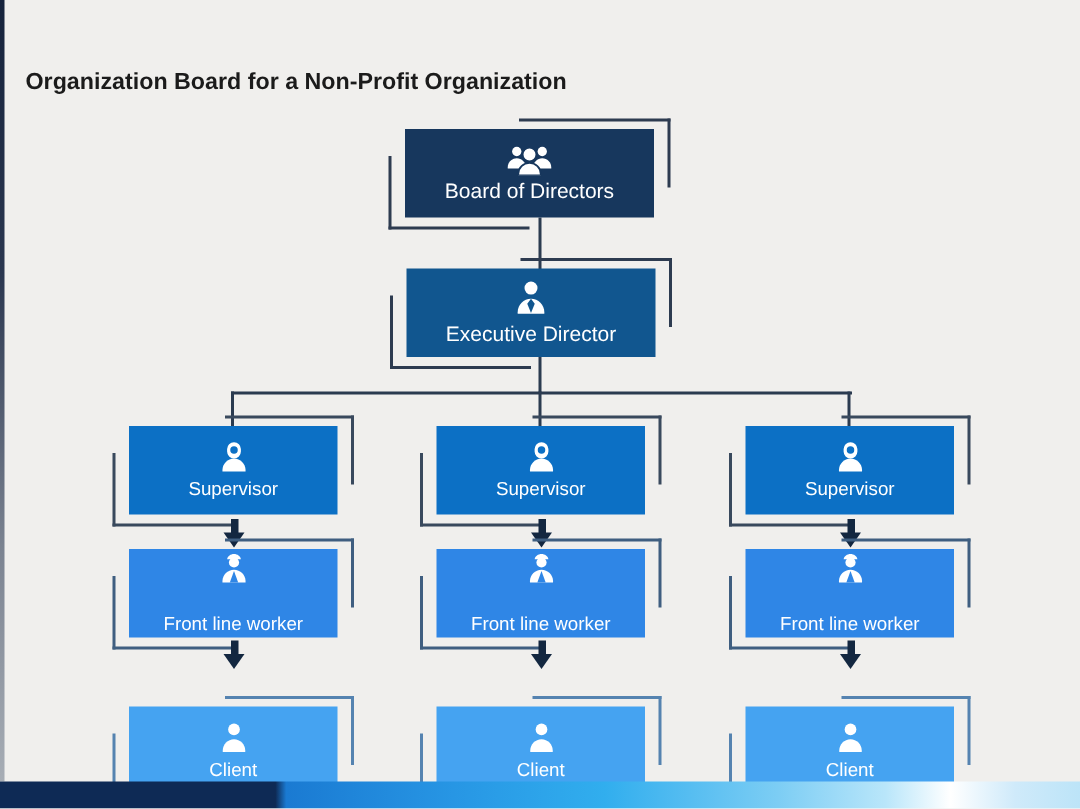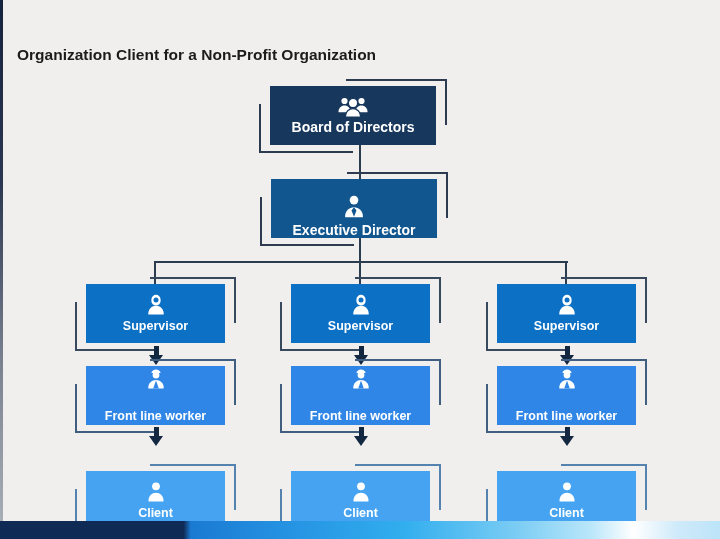--- a/index.html
+++ b/index.html
@@ -25,24 +25,24 @@
   .conn.h{height:2px;}
   .node{
     position:absolute;display:flex;flex-direction:column;align-items:center;justify-content:center;
     color:#fff;text-align:center;--bk:var(--bracket-dark,#2d3b50);
   }
   .node::before{content:"";position:absolute;top:-7px;right:-11px;left:46%;height:74%;
     border-top:2.5px solid var(--bk);border-right:2.5px solid var(--bk);}
   .node::after{content:"";position:absolute;bottom:-8px;left:-11px;right:50%;top:30%;
     border-left:2.5px solid var(--bk);border-bottom:2.5px solid var(--bk);}
   .node .icon{display:block;line-height:0;margin-bottom:3px;}
-  .node .lbl{font-weight:700;font-size:12.5px;line-height:1.1;}
+  .node .lbl{font-weight:400;font-size:12.5px;line-height:1.1;}
   .node.big .lbl{font-size:14px;}
   .node.board{background:var(--board-box,#17375d);color:var(--board-box,#17375d);}
-  .node.exec{background:var(--executive-box,#11568f);color:var(--executive-box,#11568f);justify-content:flex-end;}
+  .node.exec{background:var(--executive-box,#11568f);color:var(--executive-box,#11568f);}
   .node.sup{background:var(--supervisor-box,#0c70c5);color:var(--supervisor-box,#0c70c5);--bk:var(--bracket-supervisor,#39495d);}
   .node.flw{background:var(--worker-box,#2f86e6);color:var(--worker-box,#2f86e6);gap:16px;--bk:var(--bracket-worker,#3f5e80);}
   .node.cli{background:var(--client-box,#45a3f1);color:var(--client-box,#45a3f1);margin-top:24px;--bk:var(--bracket-client,#5583b0);}
   .node .lbl{color:#fff;}
   .down-arrow{position:absolute;width:14px;height:19px;}
   .down-arrow::before{content:"";position:absolute;left:4.5px;top:0;width:5px;height:10px;background:var(--arrow,#132740);}
   .down-arrow::after{content:"";position:absolute;left:0;top:9px;width:0;height:0;
     border-left:7px solid transparent;border-right:7px solid transparent;border-top:10px solid var(--arrow,#132740);}
   .bottom-bar{
     position:absolute;left:0;top:521px;width:720px;height:18px;
@@ -51,21 +51,21 @@
       #1a7ad2 26.5%, #2796e4 42%, var(--bottom-bar-blue,#31aeee) 56%,
       #7ccdf4 72%, #b9e6fa 82%, #ffffff 88%, #cfeafa 94%, #bce4f8 100%);
   }
 </style>
 </head>
 <body>
 
 <div class="slide">
   <div class="left-strip"></div>
 
-  <h2 class="subtitle">Organization Client for a Non-Profit Organization</h2>
+  <h2 class="subtitle">Organization Board for a Non-Profit Organization</h2>
 
   <div class="conn v" style="left:359px;top:145px;height:35px"></div>
   <div class="conn v" style="left:359px;top:238px;height:24px"></div>
   <div class="conn h" style="left:154px;top:261px;width:414px"></div>
   <div class="conn v" style="left:154px;top:261px;height:24px"></div>
   <div class="conn v" style="left:359px;top:261px;height:24px"></div>
   <div class="conn v" style="left:565px;top:261px;height:24px"></div>
 
   <div class="node board big" style="left:270px;top:86px;width:166px;height:59px">
     <span class="icon">

